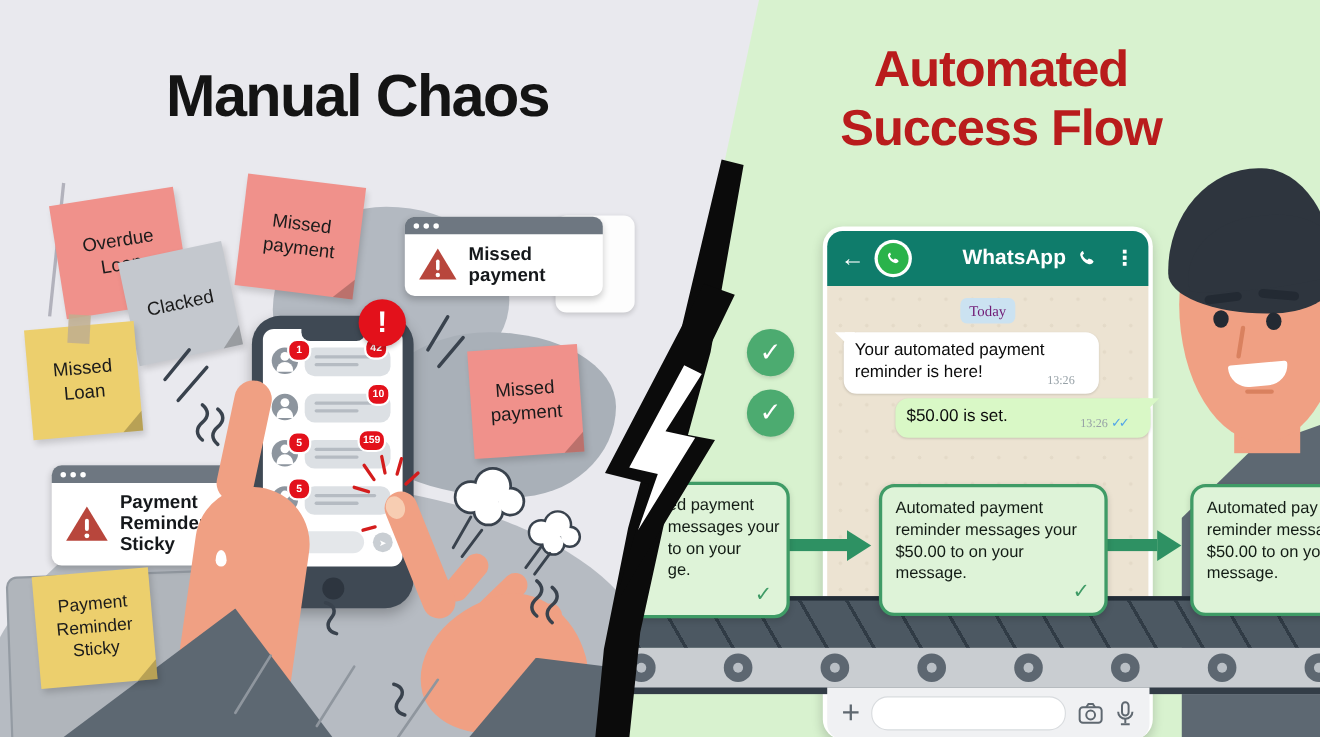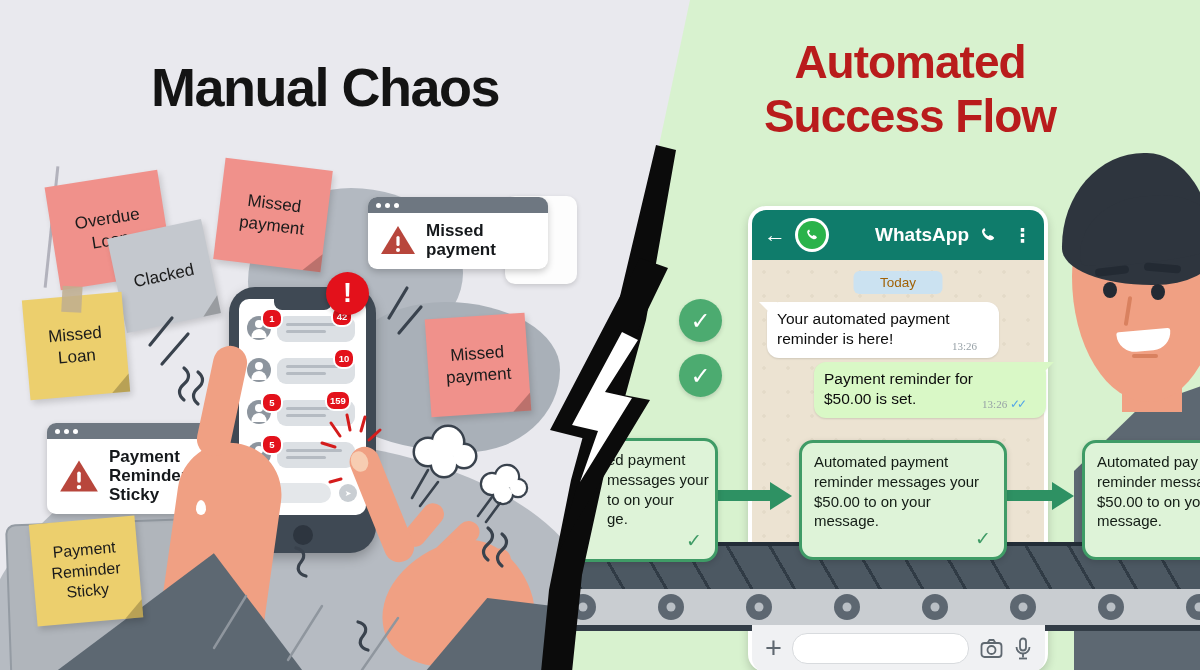--- a/index.html
+++ b/index.html
@@ -135,23 +135,23 @@
   .wa-back{font-size:22px;line-height:1;}
   .wa-logo{width:34px;height:34px;border-radius:50%;background:#fff;display:flex;
            align-items:center;justify-content:center;}
   .wa-logo i{width:28px;height:28px;border-radius:50%;background:#2ab34b;display:flex;
              align-items:center;justify-content:center;}
   .wa-name{font-size:19px;font-weight:bold;flex:1;text-align:right;}
   .wa-kebab{font-size:19px;font-weight:bold;margin-left:6px;}
   .wa-body{left:752px;top:260px;width:292px;height:365px;background:#ece3d2;
            background-image:radial-gradient(rgba(120,100,70,.07) 1.5px,transparent 2px);
            background-size:24px 24px;}
-  .today{position:absolute;left:50%;top:11px;transform:translateX(-50%);width:89px;height:23px;
-         background:#cbe2f1;border-radius:6px;color:#a16207;font-size:13.5px;display:flex;
-         align-items:center;justify-content:center;}
+  .today{position:absolute;left:50%;top:11px;transform:translateX(-50%);width:50px;height:23px;
+         background:#cbe2f1;border-radius:6px;color:#701a75;font-size:13.5px;display:flex;
+         align-items:center;justify-content:center;font-family:Liberation Serif, serif;}
   .cbubble{position:absolute;border-radius:12px;padding:7px 10px 9px;font-size:15.5px;
            line-height:1.28;color:#0c0c0c;box-shadow:0 1px 2px rgba(0,0,0,.12);}
   .cb-in{left:15px;top:42px;width:212px;background:#fff;}
   .cb-in::before{content:"";position:absolute;left:-8px;top:0;border:9px solid transparent;
                  border-top-color:#fff;border-right-color:#fff;}
   .cb-out{left:62px;top:102px;width:212px;background:#d9f8c6;}
   .cb-out::before{content:"";position:absolute;right:-8px;top:0;border:9px solid transparent;
                   border-top-color:#d9f8c6;border-left-color:#d9f8c6;}
   .cb-time{position:absolute;right:22px;bottom:5px;font-size:11px;color:#96a0a6;font-family:Liberation Serif, serif;}
   .ticks{color:#53a6e8;letter-spacing:-3px;font-size:12px;}
@@ -410,21 +410,20 @@
       <span class="wa-kebab">⋮</span>
     </div>
     <div class="abs wa-body">
       <div class="today">Today</div>
       <div class="cbubble cb-in">
         <div>Your automated payment</div>
         <div>reminder is here!</div>
         <span class="cb-time">13:26</span>
       </div>
       <div class="cbubble cb-out">
-        <div>Payment reminder for</div>
         <div>$50.00 is set.</div>
         <span class="cb-time">
           <span>13:26</span>
           <span class="ticks">✓✓</span>
         </span>
       </div>
     </div>
 
     <div class="abs ckc ckc1">✓</div>
     <div class="abs ckc ckc2">✓</div>

